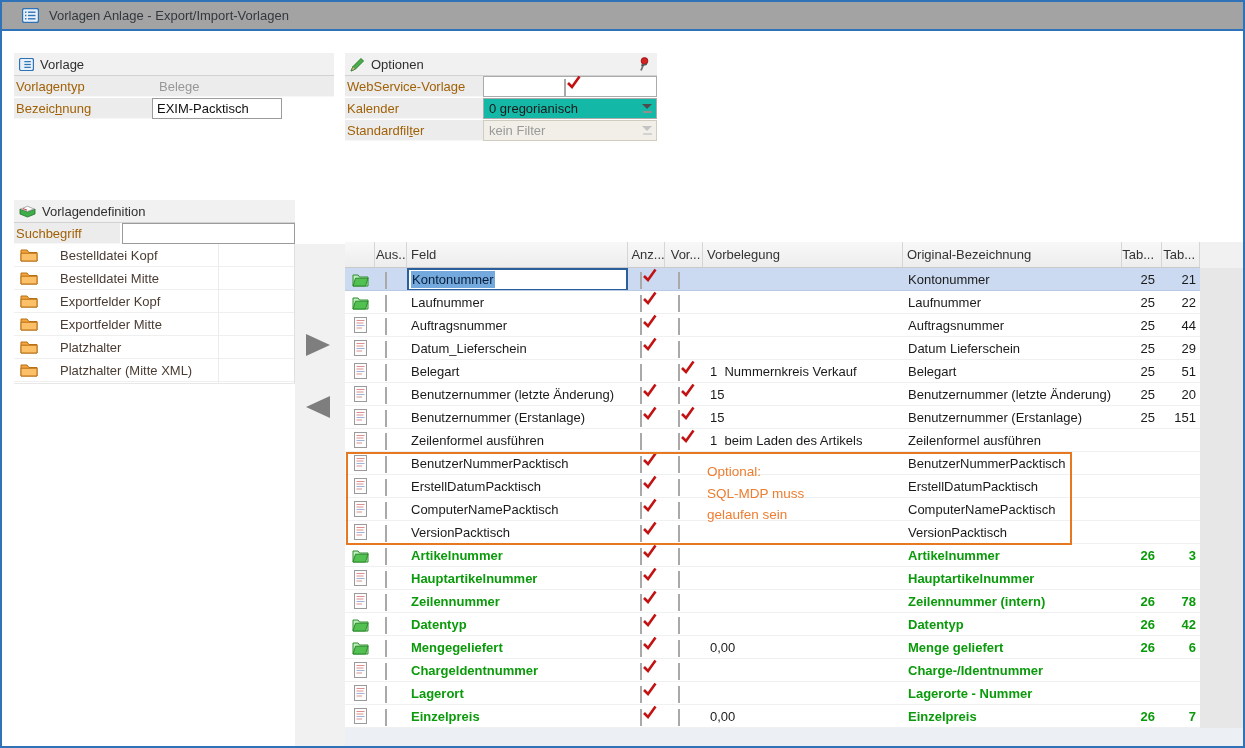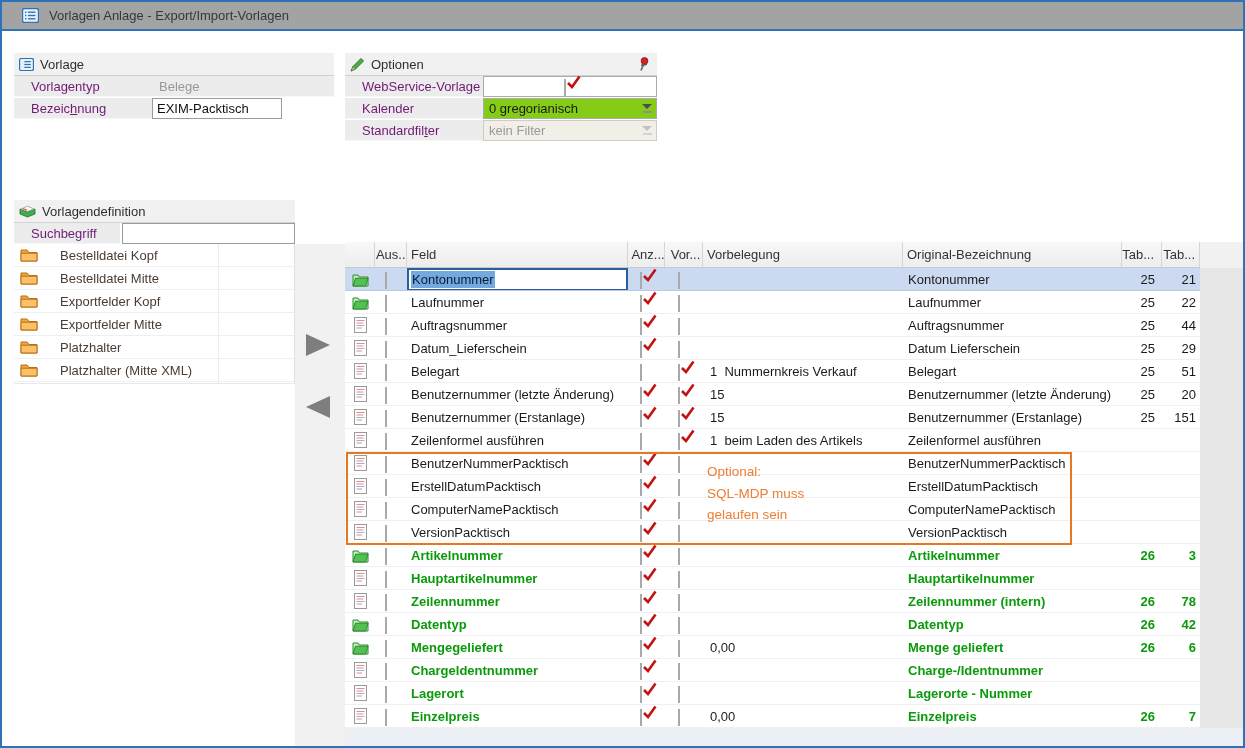--- a/index.html
+++ b/index.html
@@ -15,28 +15,28 @@
               border-bottom:2px solid #2f72b8; display:flex; align-items:center; }
   .titlebar .ticon { margin-left:20px; display:inline-flex; }
   .titlebar .ttext { margin-left:10px; color:#33383e; }
 
   
   .panel-header { position:absolute; height:23px; background:#f1f1f1; border-bottom:1px solid #d2d2d2;
                   display:flex; align-items:center; color:#2f2f2f;text-align:center; }
   .panel-header .ph-icon { margin-left:5px; display:inline-flex; }
   .panel-header .ph-text { margin-left:6px; }
   .frow { position:absolute; height:21px; display:flex; }
-  .flabel { background:#ececec; border-bottom:1px solid #f7f7f7; color:#701a75; display:flex; align-items:center; padding-left:17px; }
+  .flabel { background:#ececec; border-bottom:1px solid #f7f7f7; color:#a16207; display:flex; align-items:center; padding-left:2px; }
   .fvalue { display:flex; align-items:center; }
   .dim { color:#989898; }
   u.accel { text-decoration:underline; }
 
   .txtinput { width:100%; height:21px; border:1px solid #9b9b9b; font:inherit; padding:0 4px; background:#fff; color:#111; }
 
-  .combo { flex:1; height:21px; border:1px solid #ababab; background:#84cc16; display:flex; align-items:center; }
+  .combo { flex:1; height:21px; border:1px solid #ababab; background:#14b8a6; display:flex; align-items:center; }
   .combo .cval { flex:1; padding-left:5px; }
   .combo .drop { width:18px; height:100%; display:flex; flex-direction:column; align-items:center; justify-content:center; gap:2px; }
   .tri-down { width:0; height:0; border-left:5px solid transparent; border-right:5px solid transparent; border-top:5px solid #4d4d4d; }
   .drop .bar { width:9px; height:2px; background:#8f8f8f; }
   .combo.disabled { background:#f1efe7; border-color:#cfccc0; }
   .combo.disabled .cval { color:#9a9a9a; }
   .combo.disabled .tri-down { border-top-color:#c3c3c3; }
   .combo.disabled .bar { background:#d3d3d3; }
 
   .checkfield { flex:1; height:21px; border:1px solid #ababab; background:#fff; display:flex; align-items:center; justify-content:center; }

